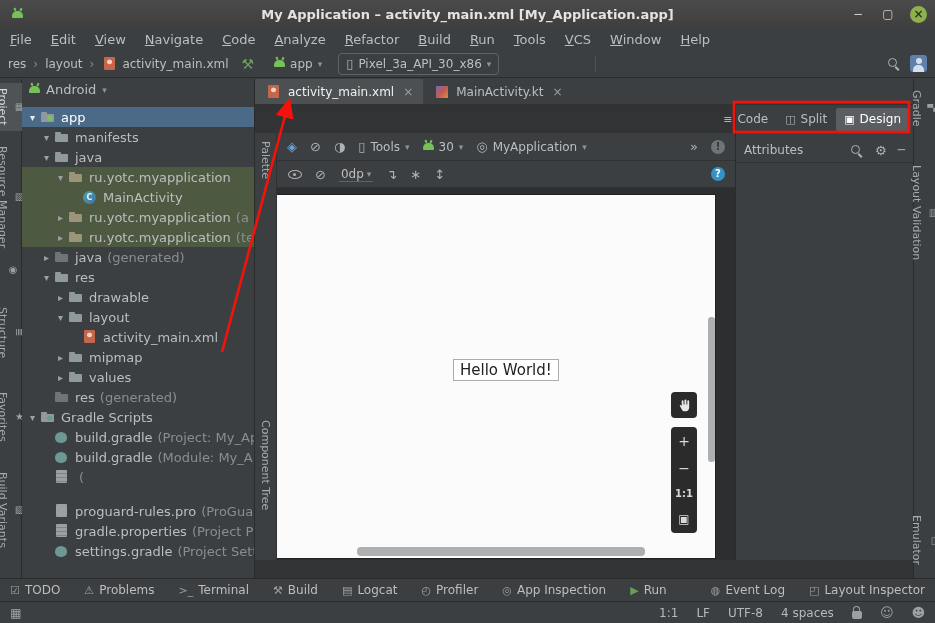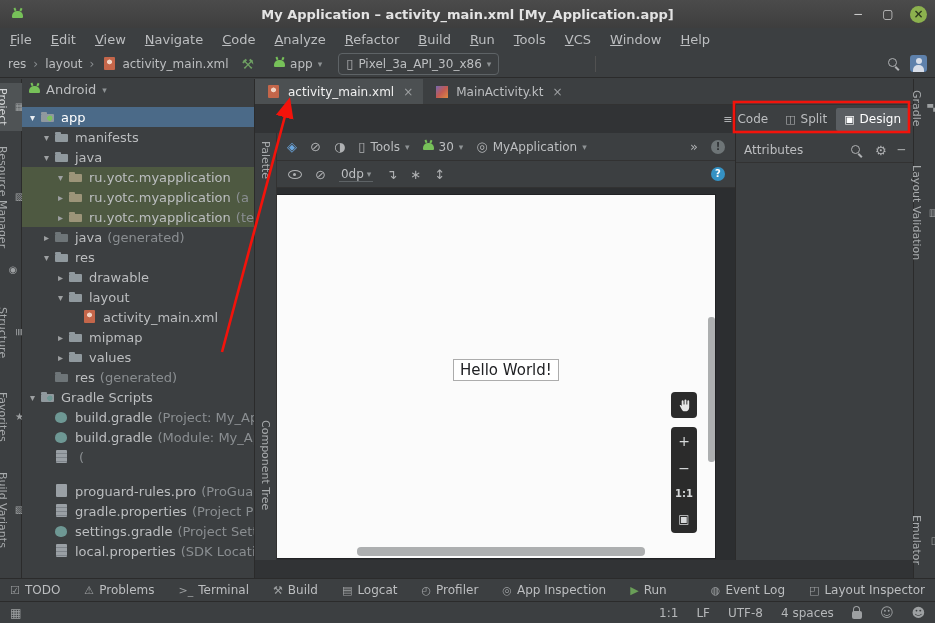--- a/index.html
+++ b/index.html
@@ -333,20 +333,26 @@
           <span class="ti ic-folder"></span>
           <span class="tlabel">java</span>
 
         </div>
         <div class="trow hl-green" style="padding-left: 32px;">
           <span class="chev">▾</span>
           <span class="ti ic-pkg"></span>
           <span class="tlabel">ru.yotc.myapplication</span>
 
         </div>
+        <div class="trow hl-green" style="padding-left: 46px;">
+          <span class="chev"></span>
+          <span class="ti ic-class"></span>
+          <span class="tlabel">MainActivity</span>
+
+        </div>
         <div class="trow hl-green" style="padding-left: 32px;">
           <span class="chev">▸</span>
           <span class="ti ic-pkg"></span>
           <span class="tlabel">ru.yotc.myapplication</span>
           <span class="tsuffix">(a</span>
         </div>
         <div class="trow hl-green" style="padding-left: 32px;">
           <span class="chev">▸</span>
           <span class="ti ic-pkg"></span>
           <span class="tlabel">ru.yotc.myapplication</span>
@@ -433,26 +439,20 @@
           <span class="chev"></span>
           <span class="ti ic-prop"></span>
           <span class="tlabel">gradle.properties</span>
           <span class="tsuffix">(Project Pr</span>
         </div>
         <div class="trow" style="padding-left: 18px;">
           <span class="chev"></span>
           <span class="ti ic-gradle"></span>
           <span class="tlabel">settings.gradle</span>
           <span class="tsuffix">(Project Setti</span>
-        </div>
-        <div class="trow" style="padding-left: 18px;">
-          <span class="chev"></span>
-          <span class="ti ic-prop"></span>
-          <span class="tlabel">local.properties</span>
-          <span class="tsuffix">(SDK Locati</span>
         </div>
       </div>
   </div>
 
   <div class="editor">
 
     <div class="tabs">
 
     <div class="tab active">
           <span class="ti ic-layout"></span>

